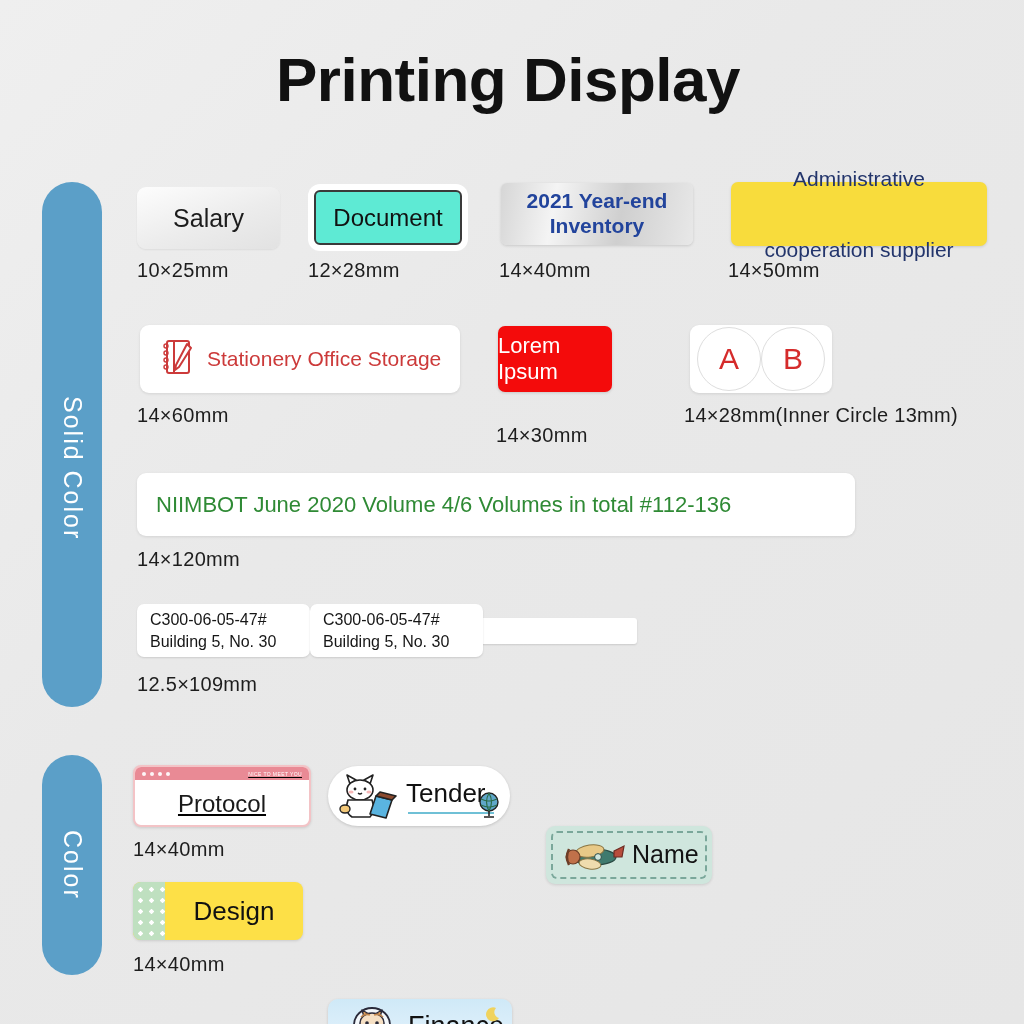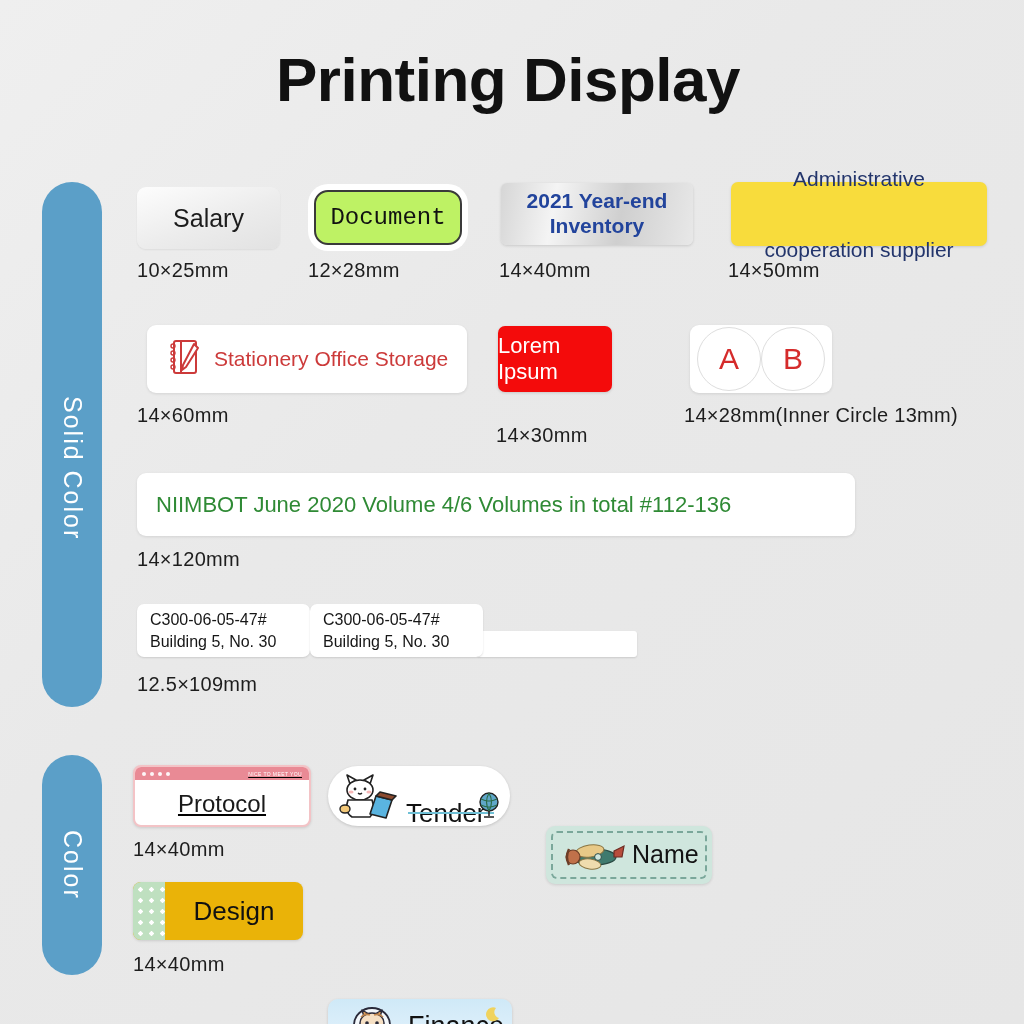--- a/index.html
+++ b/index.html
@@ -43,25 +43,24 @@
   
   #lbl-salary{
     left:137px;top:187px;width:143px;height:62px;border-radius:9px;
     background:linear-gradient(160deg,#fdfdfd 0%,#ececec 55%,#e2e2e2 100%);
     display:flex;align-items:center;justify-content:center;
     font-size:25px;color:#1c1c1c;box-shadow:0 1px 2px rgba(0,0,0,.07);
   }
   #sz-salary{position:absolute;left:137px;top:259px;}
 
   #lbl-document{
-    left:314px;top:190px;width:148px;height:55px;border-radius:14px;
-    background:#bef264;display:flex;align-items:center;justify-content:center;
+    left:314px;top:190px;width:148px;height:55px;border-radius:6px;
+    background:#5eead4;display:flex;align-items:center;justify-content:center;
     font-size:24px;color:#111;box-shadow:0 0 0 6px #fff,0 1px 3px rgba(0,0,0,.12);
     border:2px solid #3a3a3a;
-    font-family:Liberation Mono, monospace;
   }
   #sz-document{position:absolute;left:308px;top:259px;}
 
   #lbl-inventory{
     left:501px;top:183px;width:192px;height:62px;border-radius:6px;
     background:linear-gradient(100deg,#d6d6d6 0%,#f4f4f4 28%,#cfcfcf 62%,#e8e8e8 100%);
     display:flex;flex-direction:column;align-items:center;justify-content:center;
     font-size:21px;color:#22449c;line-height:1.18;text-align:center;
     box-shadow:0 1px 3px rgba(0,0,0,.14);
     font-weight:bold;
@@ -73,21 +72,21 @@
     background:#f8dc3c;
     display:flex;flex-direction:column;align-items:center;justify-content:center;
     font-size:21px;color:#23356b;line-height:1.2;text-align:center;
     box-shadow:0 1px 3px rgba(0,0,0,.13);
     gap:46px;
   }
   #sz-admin{position:absolute;left:728px;top:259px;}
 
   
   #lbl-stationery{
-    left:147px;top:325px;width:320px;height:68px;border-radius:9px;
+    left:140px;top:325px;width:320px;height:68px;border-radius:9px;
     background:#fff;display:flex;align-items:center;gap:13px;padding-left:20px;
     font-size:21px;color:#cc3a3a;box-shadow:0 1px 3px rgba(0,0,0,.10);
   }
   #sz-stationery{position:absolute;left:137px;top:404px;}
 
   #lbl-lorem{
     left:498px;top:326px;width:114px;height:66px;border-radius:7px;
     background:#f40b0b;display:flex;align-items:center;justify-content:center;
     font-size:22px;color:#fff;box-shadow:0 1px 3px rgba(0,0,0,.15);
   }
@@ -107,21 +106,21 @@
 
   
   #lbl-niimbot{
     left:137px;top:473px;width:718px;height:63px;border-radius:9px;
     background:#fff;display:flex;align-items:center;padding-left:19px;
     font-size:22px;color:#2f8a35;box-shadow:0 1px 3px rgba(0,0,0,.10);
   }
   #sz-niimbot{position:absolute;left:137px;top:548px;}
 
   
-  #cable-wrap{position:absolute;left:137px;top:604px;display:flex;align-items:flex-end;}
+  #cable-wrap{position:absolute;left:137px;top:604px;display:flex;align-items:center;}
   .cablebox{
     width:173px;height:53px;background:#fff;border-radius:7px;
     box-shadow:0 1px 2px rgba(0,0,0,.13);
     display:flex;flex-direction:column;justify-content:center;padding-left:13px;
     box-sizing:border-box;font-size:16px;color:#161616;line-height:1.35;
     position:relative;z-index:2;
   }
   #cable-tail{
     width:160px;height:26px;background:#fff;border-radius:3px;
     box-shadow:0 1px 2px rgba(0,0,0,.13);margin-left:-6px;position:relative;z-index:1;
@@ -146,41 +145,41 @@
     font-size:24px;color:#1a1a1a;
   }
   #sz-protocol{position:absolute;left:133px;top:838px;}
 
   #lbl-tender{
     left:328px;top:766px;width:182px;height:60px;border-radius:30px;
     background:#fff;box-shadow:0 1px 3px rgba(0,0,0,.16);
     display:flex;align-items:center;position:relative;overflow:hidden;
   }
   #tender-text{
-    position:absolute;left:78px;top:12px;font-size:26px;color:#111;margin-top:20px;
+    position:absolute;left:78px;top:12px;font-size:26px;color:#111;
   }
   #tender-rule{
     position:absolute;left:80px;top:46px;width:86px;height:0;
     border-top:2px solid #6fc0d6;
   }
 
   #lbl-name{
     left:546px;top:766px;width:166px;height:58px;border-radius:9px;
     background:#cfe6dd;box-shadow:0 1px 3px rgba(0,0,0,.12);
     display:flex;align-items:center;position:relative;padding-left:35px;
   }
   #name-dash{
     position:absolute;inset:5px;border:2px dashed #7aa79a;border-radius:6px;
   }
   #name-text{position:absolute;left:86px;top:14px;font-size:25px;color:#131313;}
 
   
   #lbl-design{
     left:133px;top:882px;width:170px;height:58px;border-radius:8px;
-    background:#eab308;overflow:hidden;box-shadow:0 1px 3px rgba(0,0,0,.13);
+    background:#fde047;overflow:hidden;box-shadow:0 1px 3px rgba(0,0,0,.13);
     display:flex;align-items:center;
   }
   #design-strip{
     width:32px;height:100%;
     background-color:#bfe0c0;
     background-image:radial-gradient(circle,#fff 2.1px,transparent 2.3px);
     background-size:11px 11px;background-position:2px 2px;
   }
   #design-text{flex:1;text-align:center;font-size:26px;color:#111;}
   #sz-design{position:absolute;left:133px;top:953px;}

